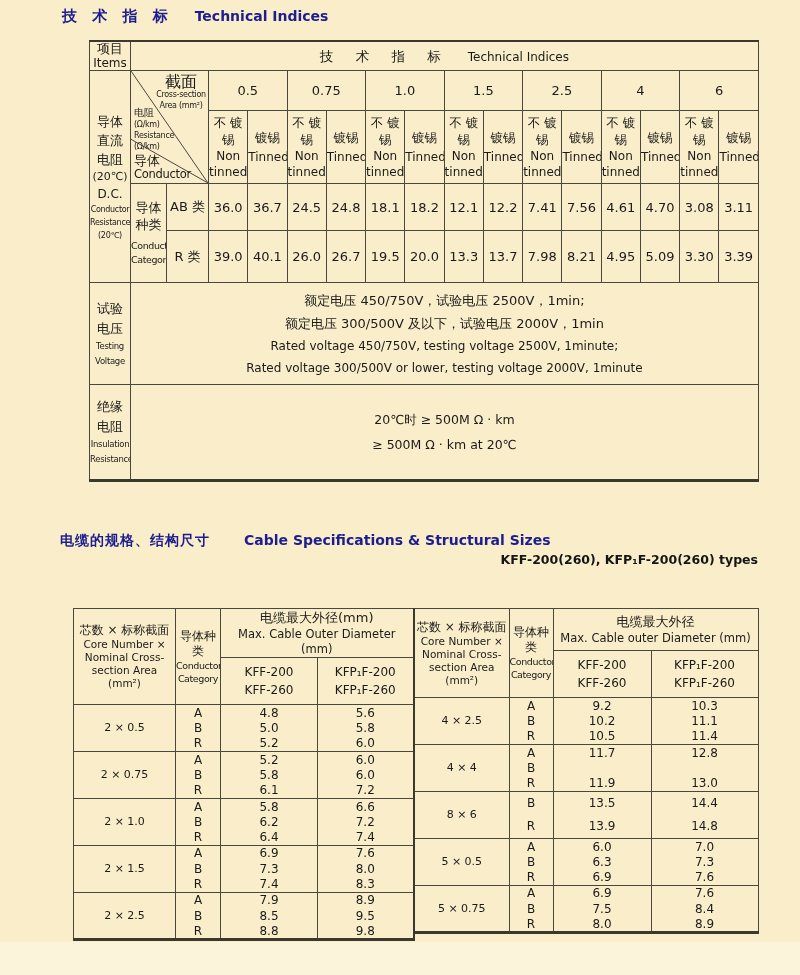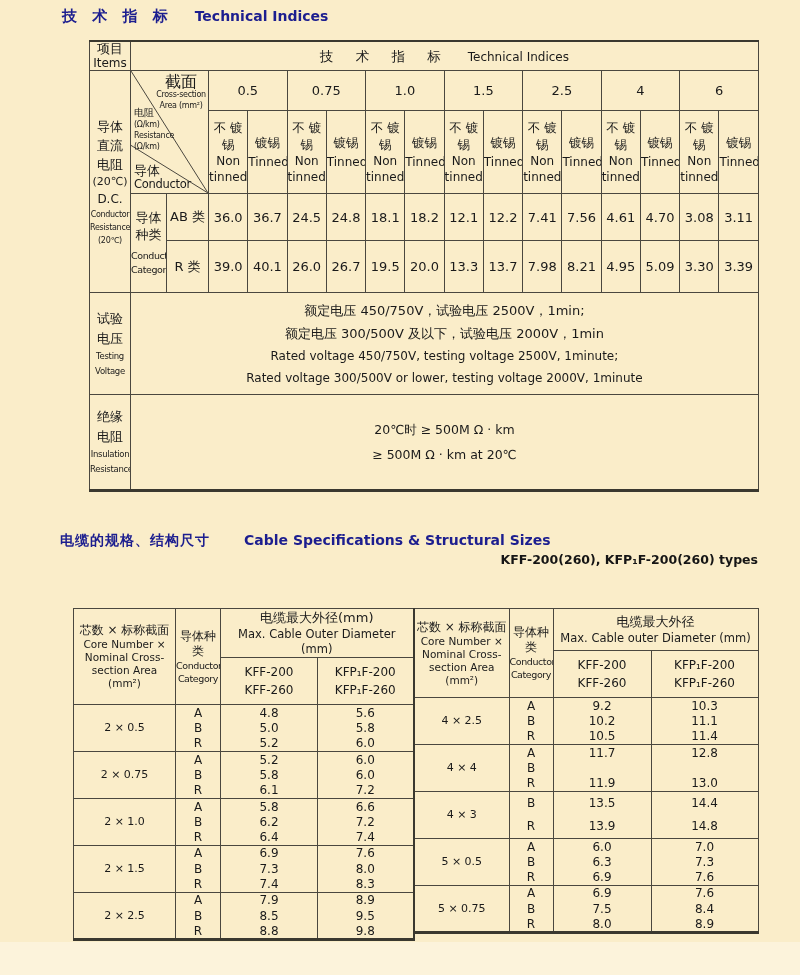--- a/index.html
+++ b/index.html
@@ -21,21 +21,21 @@
 .type-block{right:42px;top:549px;text-align:right;font-weight:bold;font-size:12.5px;line-height:22px;color:#151515}
 
 table.t1{
   position:absolute;left:89px;top:40px;width:669px;
   border-collapse:collapse;table-layout:fixed;
   border:1px solid var(--border,#4A473F);
   border-top:2px solid var(--border-dark,#3A382F);
   border-bottom:3px solid var(--border-dark,#3A382F);
 }
 .t1 td{border:1px solid var(--border,#4A473F);text-align:center;vertical-align:middle;padding:0;overflow:hidden}
-.t1 tr.r1{height:28px}.t1 tr.r2{height:40px}.t1 tr.r3{height:83px}
+.t1 tr.r1{height:28px}.t1 tr.r2{height:40px}.t1 tr.r3{height:73px}
 .t1 tr.r4{height:47px}.t1 tr.r5{height:52px}.t1 tr.r6{height:102px}.t1 tr.r7{height:96px}
 .zh13{font-size:13px;line-height:16px}
 .en12{font-size:12px;line-height:15px}
 .items-cell div{line-height:14px}
 .items-cell .en12{font-size:12px}
 .tech-header .hz{font-size:13.5px;letter-spacing:9px}
 .tech-header .he{font-size:12px;margin-left:18px}
 .cs-cell{font-size:13px}
 .dc-cell div{line-height:19px}
 .dc-cell .c20{font-size:11px;line-height:16px}
@@ -505,21 +505,21 @@
         <td class="num-cell"></td>
       </tr>
       <tr style="height: 15.6667px;">
         <td class="cat-cell2">R</td>
         <td class="num-cell">11.9</td>
         <td class="num-cell">13.0</td>
       </tr>
     </tbody>
     <tbody>
       <tr style="height: 23.5px;">
-        <td class="size-cell" rowspan="2">4 × 3</td>
+        <td class="size-cell" rowspan="2">8 × 6</td>
         <td class="cat-cell2">B</td>
         <td class="num-cell">13.5</td>
         <td class="num-cell">14.4</td>
       </tr>
       <tr style="height: 23.5px;">
         <td class="cat-cell2">R</td>
         <td class="num-cell">13.9</td>
         <td class="num-cell">14.8</td>
       </tr>
     </tbody>

